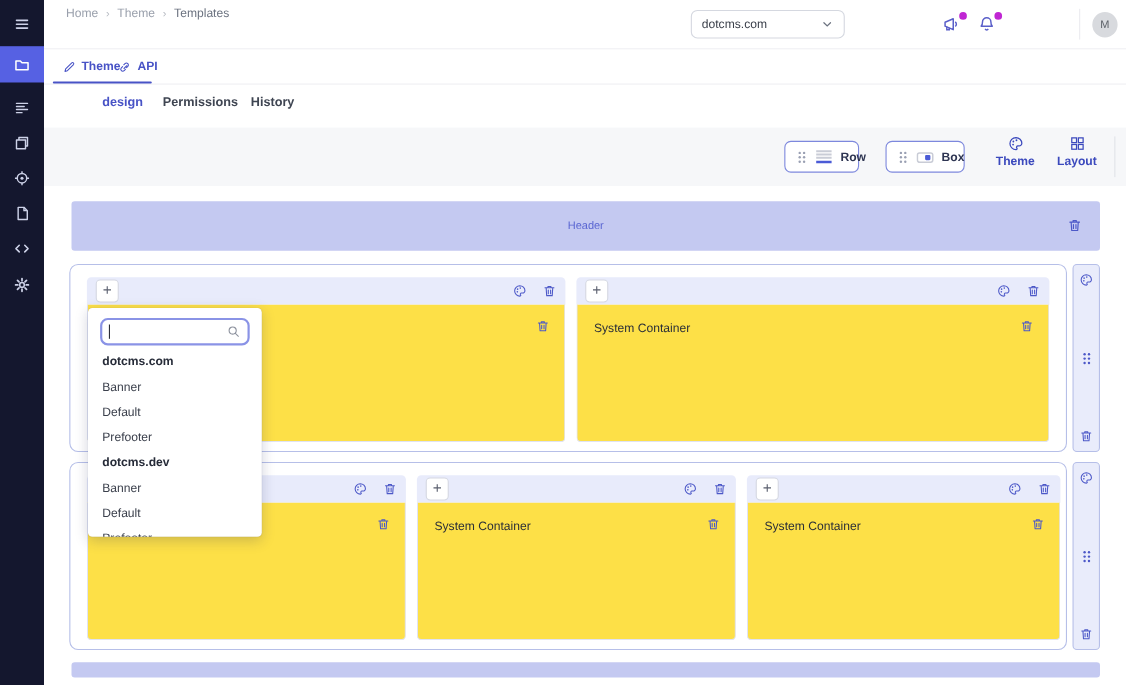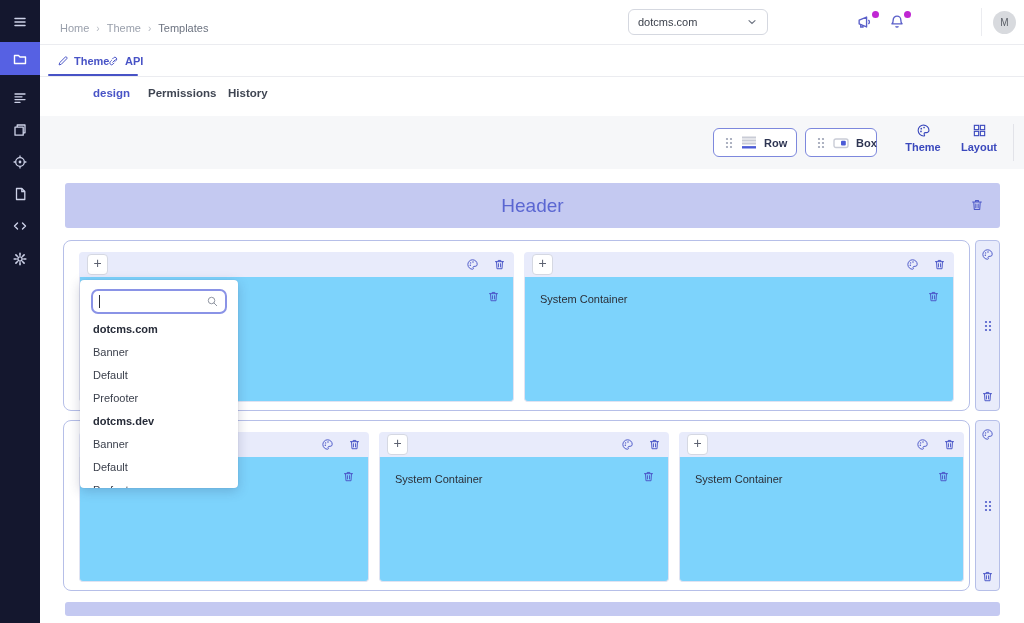--- a/index.html
+++ b/index.html
@@ -6,21 +6,21 @@
   html,body { width:1024px; height:623px; overflow:hidden; background:#fff;
               font-family:"Liberation Sans", sans-serif; position:relative; }
 
   
   .sidebar { position:absolute; left:0; top:0; width:40px; height:623px; background:#14172e; z-index:60; }
   .side-item { position:absolute; left:0; width:40px; height:32px; display:flex; align-items:center; justify-content:center; color:#cdd2e8; cursor:pointer; }
   .side-item.active { background:#5661e3; height:33px; color:#fff; }
 
   
   .topbar { position:absolute; left:40px; top:0; width:984px; height:45px; background:#fff; border-bottom:1px solid #ebecf0; z-index:40; }
-  .crumbs { position:absolute; left:20px; top:6px; font-size:11px; color:#9aa0ac; display:flex; gap:7px; align-items:flex-end;margin-top:16px; }
+  .crumbs { position:absolute; left:20px; top:6px; font-size:11px; color:#9aa0ac; display:flex; gap:7px; align-items:flex-end; }
   .crumb { cursor:pointer; }
   .crumb.last { color:#6c7380; }
   .crumb-sep { color:#b6bac2; font-size:10px; }
   .page-title { position:absolute; left:20px; top:21px; font-size:14px; font-weight:bold; color:#1c202b; }
   .site-select { position:absolute; right:256px; top:9px; width:140px; height:26px; border:1px solid #d5d8e0; border-radius:6px; background:#fff; display:flex; align-items:center; padding:0 9px; font-size:11px; color:#3a3f4a; cursor:pointer; }
   .site-select .chev { margin-left:auto; color:#6c7380; }
   .top-ico { position:absolute; top:13px; width:20px; height:20px; color:#5a5fc9; cursor:pointer; }
   .badge-dot { position:absolute; width:7px; height:7px; border-radius:50%; background:#c026d3; top:-2px; right:-3px; }
   .top-divider { position:absolute; right:42px; top:8px; width:1px; height:28px; background:#ebecf0; }
   .avatar { position:absolute; right:8px; top:11px; width:23px; height:23px; border-radius:50%; background:#d8dade; color:#5a5e66; font-size:10px; display:flex; align-items:center; justify-content:center; cursor:pointer; }
@@ -35,49 +35,49 @@
   
   .subtabs { position:absolute; left:40px; top:77px; width:992px; height:31px; background:#fff; z-index:40; }
   .subtab { position:absolute; top:0; height:31px; display:flex; align-items:center; font-size:11.5px; font-weight:bold; color:#3f4552; cursor:pointer; padding:0 4px; }
   .subtab.active { color:#4853c6; }
   .st-design { left:49px; } .st-perm { left:104px; } .st-hist { left:184px; }
 
   
   .toolstrip { position:absolute; left:40px; top:116px; width:984px; height:53px; background:#f6f7f9; }
   .drag-btn { position:absolute; top:12px; height:29px; background:#fff; border:1px solid #7d88dd; border-radius:6px; display:flex; align-items:center; gap:7px; padding:0 10px; cursor:grab; }
   .drag-btn .lbl { font-size:11px; font-weight:bold; color:#2e3552; }
-  .btn-row { left:673px; width:84px; }
+  .btn-row { left:673px; width:68px; }
   .btn-box { left:765px; width:72px; }
   .tool-link { position:absolute; top:7px; width:46px; height:40px; display:flex; flex-direction:column; align-items:center; gap:3px; color:#3b49bd; cursor:pointer; }
   .tool-link .lbl { font-size:11px; font-weight:bold; }
   .tl-theme { left:860px; } .tl-layout { left:916px; }
   .tool-div { position:absolute; left:973px; top:8px; width:1px; height:37px; background:#e2e3e9; }
 
   
   .section-bar { position:absolute; left:65px; width:935px; background:#c4c9f1; border-radius:3px; z-index:5; }
   .header-bar { top:183px; height:45px; display:flex; align-items:center; justify-content:center; }
-  .header-bar .sec-label { font-size:19px; color:#5a66d2; }
+  .header-bar .sec-label { font-size:10px; color:#5a66d2; }
   .header-bar .trash { position:absolute; right:16px; top:15px; color:#4c58c8; cursor:pointer; }
   .footer-bar { top:602px; height:14px; }
 
   
   .tb-row { position:absolute; left:63px; width:907px; height:171px; background:#fff; border:1px solid #b6bfe8; border-radius:8px; z-index:5; }
   .row-1 { top:240px; } .row-2 { top:420px; }
   .ctrl-bar { position:absolute; left:975px; width:25px; height:171px; background:#e9ecfb; border:1px solid #b6bfe8; border-radius:4px; display:flex; flex-direction:column; align-items:center; justify-content:space-between; padding:7px 0; color:#4c58c8; z-index:5; }
   .cb-1 { top:240px; } .cb-2 { top:420px; }
   .ctrl-bar .ic { cursor:pointer; }
   .ctrl-bar .drag { cursor:grab; }
 
   .tb-box { position:absolute; top:11px; height:150px; }
   .box-head { height:25px; background:#e8ebfb; border-radius:4px 4px 0 0; display:flex; align-items:center; padding:0 8px; gap:6px; }
   .add-btn { width:21px; height:21px; background:#fff; border:1px solid #d5d8e2; border-radius:4px; font-size:14px; line-height:17px; color:#5c6170; text-align:center; cursor:pointer; }
   .box-head .spacer { flex:1; }
   .box-head .ic { color:#4c58c8; cursor:pointer; }
   .box-head .ic + .ic { margin-left:8px; }
-  .box-body { position:absolute; left:0; top:25px; right:0; bottom:0; background:#7dd3fc; border:1px solid #e0e3f2; border-top:none; border-radius:0 0 4px 4px;padding-left:12px; }
+  .box-body { position:absolute; left:0; top:25px; right:0; bottom:0; background:#fde047; border:1px solid #e0e3f2; border-top:none; border-radius:0 0 4px 4px;padding-left:12px; }
   .box-title { position:absolute; left:15px; top:16px; font-size:11px; color:#2b2f38; }
   .box-body .trash { position:absolute; right:13px; top:13px; color:#4c58c8; cursor:pointer; }
 
   .r1-a { left:15px;  width:435px; }
   .r1-b { left:460px; width:430px; }
   .r2-a { left:15px;  width:290px; }
   .r2-b { left:315px; width:290px; }
   .r2-c { left:615px; width:285px; }
 
   

